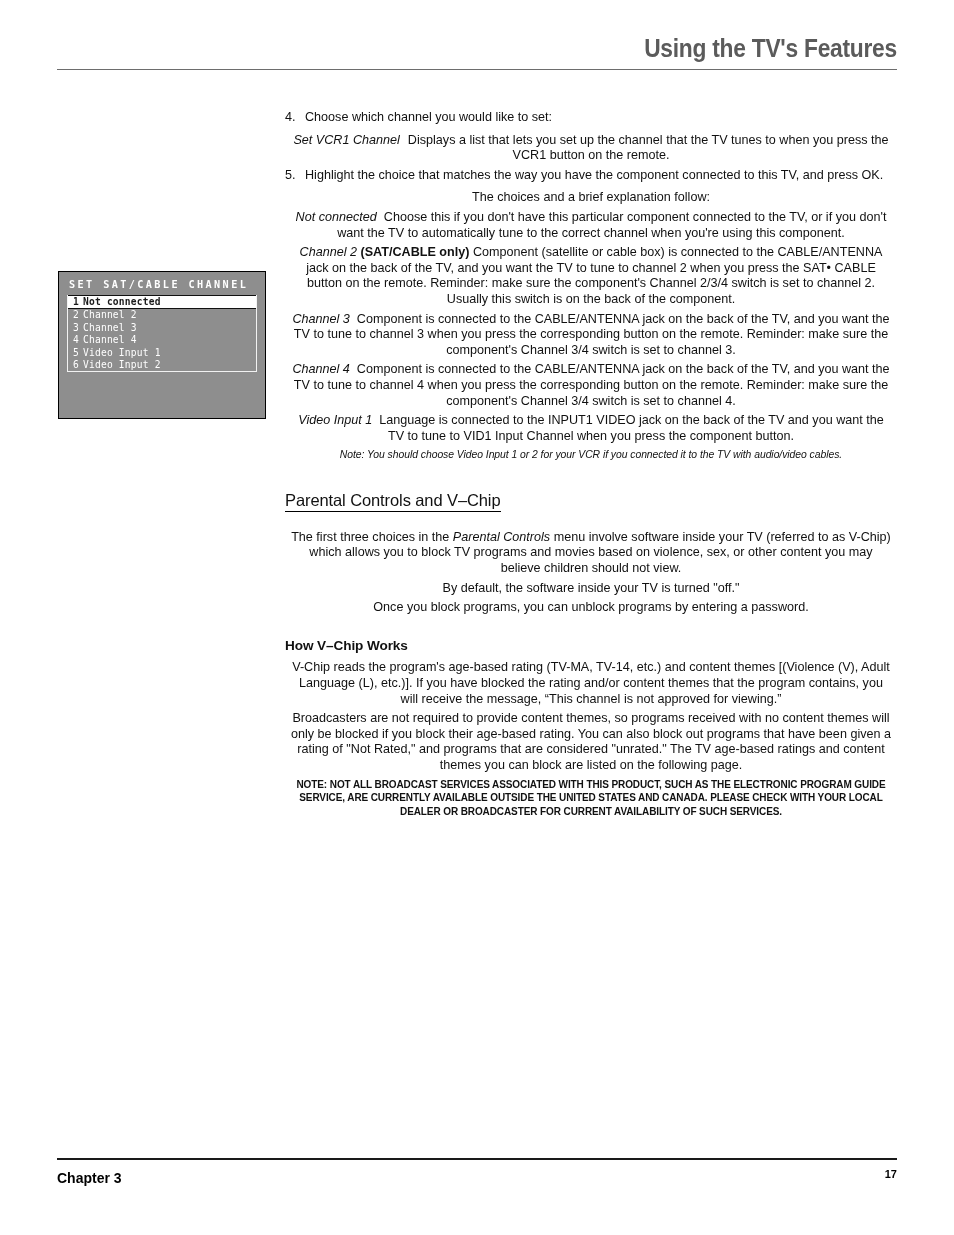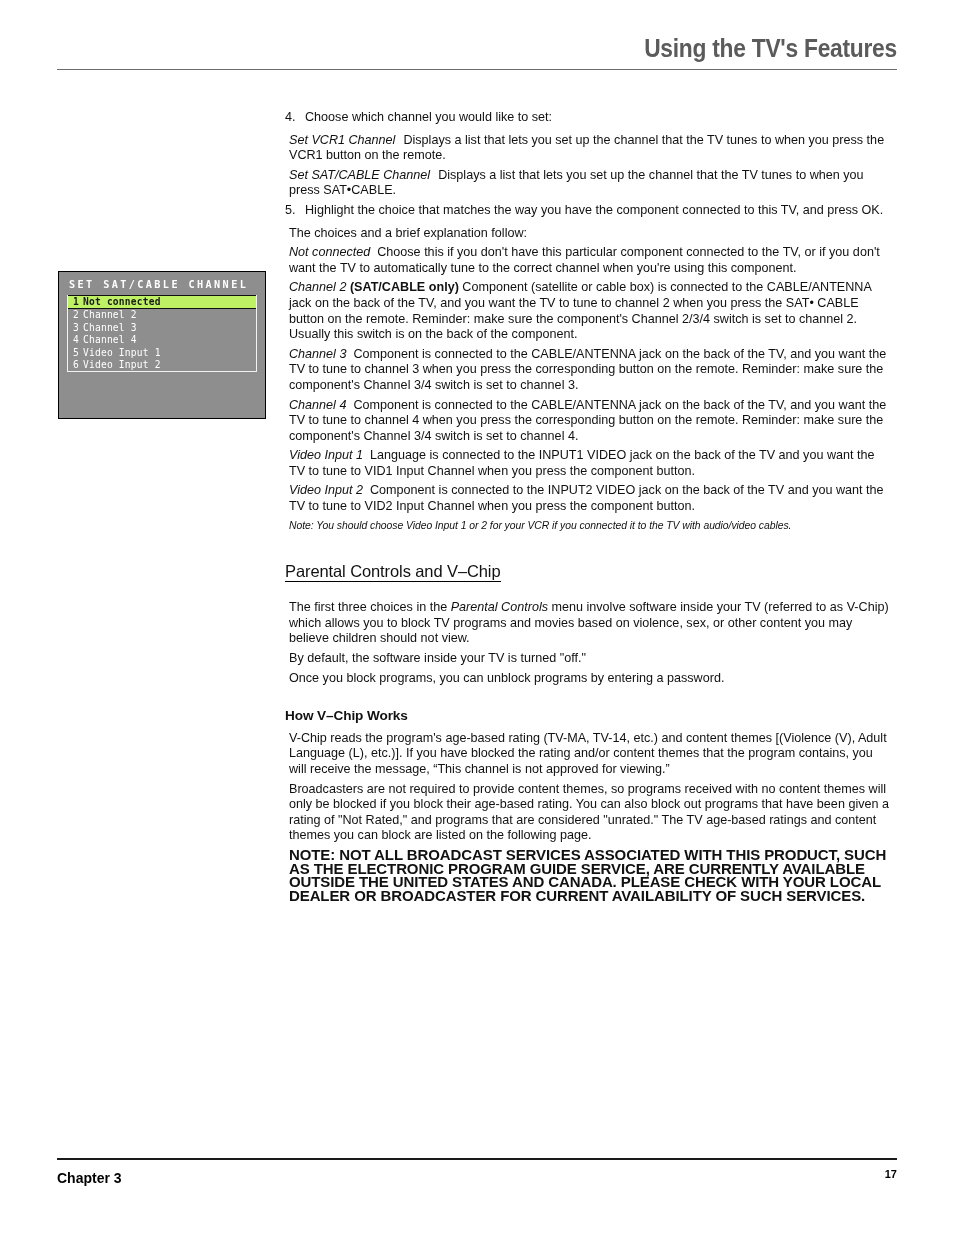--- a/index.html
+++ b/index.html
@@ -74,40 +74,40 @@
   .tv-menu-item {
     font-family: "DejaVu Sans Mono", monospace;
     font-size: 9.6px;
     line-height: 12.4px;
     color: #ffffff;
     white-space: nowrap;
     padding: 0 2px 0 5px;
     letter-spacing: 0.2px;
   }
   .tv-menu-item.selected {
-    background: #bef264;
+    background: #ffffff;
     color: #1a1a1a;
     font-weight: bold;
     border-top: 1px solid #111;
     border-bottom: 1px solid #111;
     margin: -1px 0 0 0;
   }
   .tv-menu-item .num { margin-right: 4px; }
 
   
   .content {
     position: absolute;
     left: 285px;
     top: 110px;
     width: 612px;
     font-size: 12.6px;
     line-height: 15.6px;
     color: #111111;
   }
-  .content p { margin: 4px; }
+  .content p { margin: 4px; text-align: center; }
 
   
   .step {
     position: relative;
     padding-left: 20px;
     margin-bottom: 7px;
   }
   .step .step-num {
     position: absolute;
     left: 0;
@@ -163,21 +163,21 @@
     font-weight: bold;
     margin: 22px 0 7px 0;
     letter-spacing: -0.1px;
   }
 
   .para { margin-bottom: 7px; }
 
   .notice {
     margin-left: 22px;
     margin-top: 5px;
-    font-size: 15px;
+    font-size: 10px;
     line-height: 13.6px;
     font-weight: bold;
     letter-spacing: -0.1px;
   }
 
   
   .page-footer {
     position: absolute;
     left: 57px;
     bottom: 45px;
@@ -245,23 +245,20 @@
     <span class="step-num">4.</span>
     <span>Choose which channel you would like to set:</span>
   </div>
 
   <p class="defn">
     <span class="defn-lead">Set VCR1 Channel</span><span class="defn-gap"></span><span>Displays a list that lets you set up the channel that the TV tunes to when you press the VCR1 button on the remote.</span>
   </p>
 
 
 
-  <p class="defn">
-    <span class="defn-lead">Set SAT/CABLE Channel</span><span class="defn-gap"></span><span>Displays a list that lets you set up the channel that the TV tunes to when you press SAT•CABLE.</span>
-  </p>
 
   <div class="step">
     <span class="step-num">5.</span>
     <span>Highlight the choice that matches the way you have the component connected to this TV, and press OK.</span>
   </div>
 
   <p class="lead-in">The choices and a brief explanation follow:</p>
 
   <p class="choice">
     <span class="choice-lead">Not connected</span><span class="choice-gap"></span><span>Choose this if you don't have this particular component connected to the TV, or if you don't want the TV to automatically tune to the correct channel when you're using this component.</span>
@@ -278,23 +275,20 @@
   </p>
 
   <p class="choice">
     <span class="choice-lead">Channel 4</span><span class="choice-gap"></span><span>Component is connected to the CABLE/ANTENNA jack on the back of the TV, and you want the TV to tune to channel 4 when you press the corresponding button on the remote. Reminder: make sure the component's Channel 3/4 switch is set to channel 4.</span>
   </p>
 
   <p class="choice">
     <span class="choice-lead">Video Input 1</span><span class="choice-gap"></span><span>Language is connected to the INPUT1 VIDEO jack on the back of the TV and you want the TV to tune to VID1 Input Channel when you press the component button.</span>
   </p>
 
-  <p class="choice">
-    <span class="choice-lead">Video Input 2</span><span class="choice-gap"></span><span>Component is connected to the INPUT2 VIDEO jack on the back of the TV and you want the TV to tune to VID2 Input Channel when you press the component button.</span>
-  </p>
 
   <p class="note-small">Note: You should choose Video Input 1 or 2  for your VCR if you connected it to the TV with audio/video cables.</p>
 
   <div class="section-head-wrap">
     <h2 class="section-head">Parental Controls and V–Chip</h2>
   </div>
 
   <p class="para">
     <span>The first three choices in the </span><em>Parental Controls</em><span> menu involve software inside your TV (referred to as V-Chip) which allows you to block TV programs and movies based on violence, sex, or other content you may believe children should not view.</span>
   </p>

